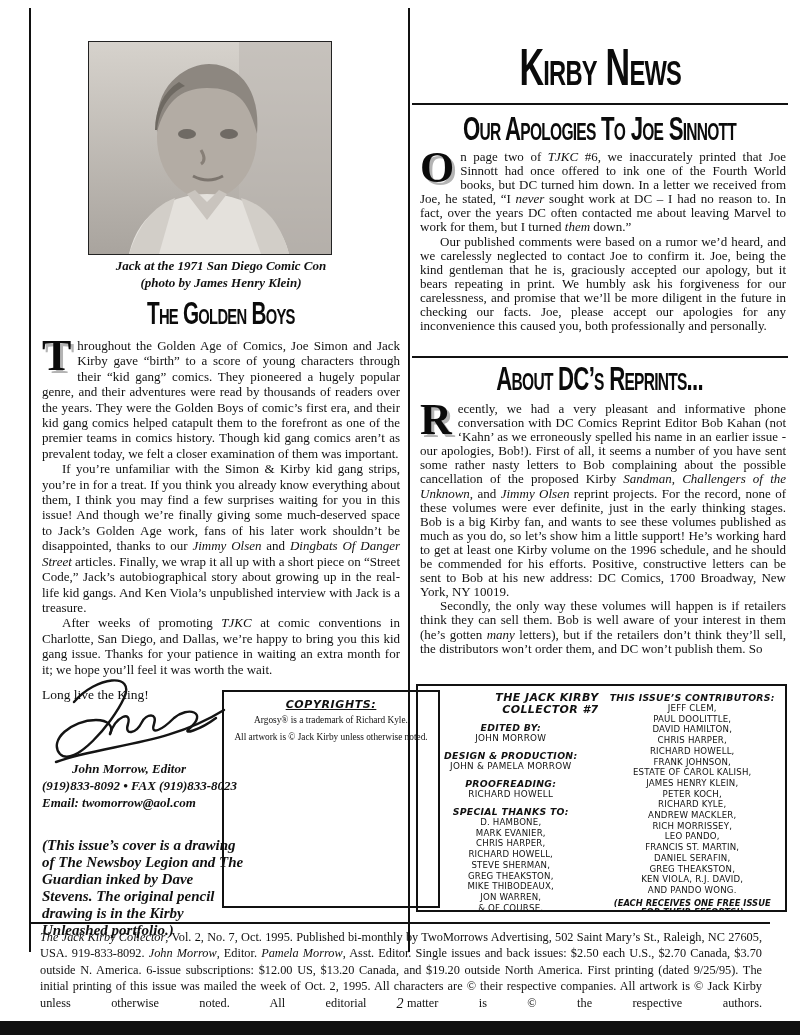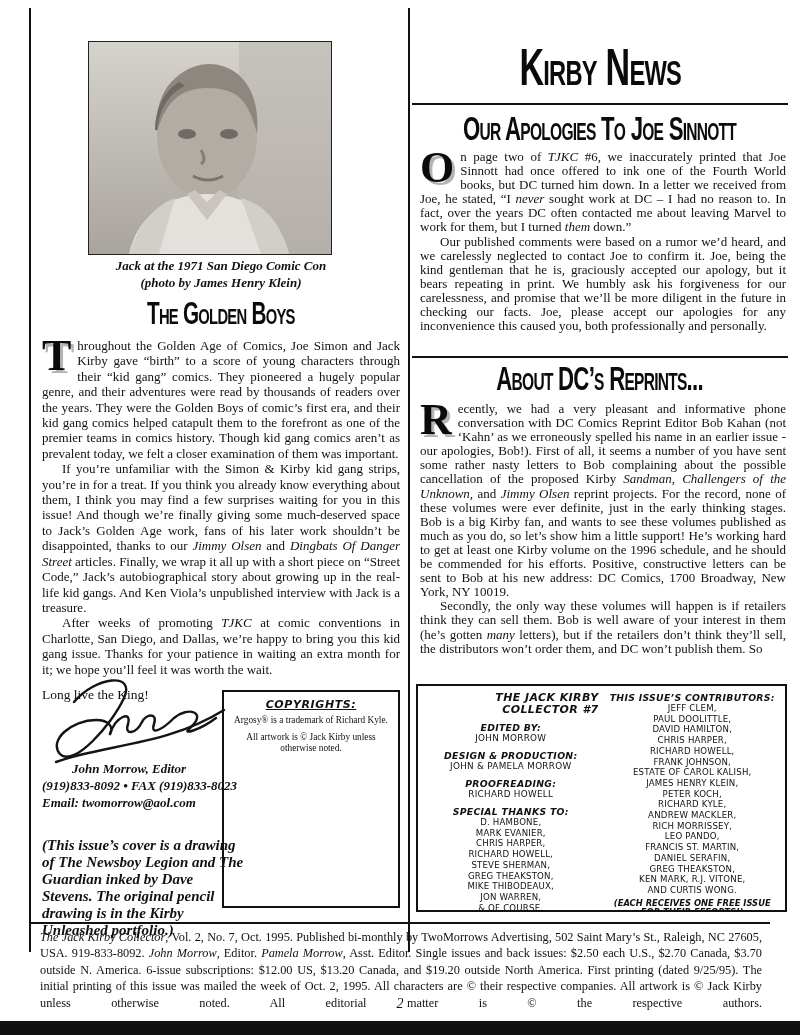--- a/index.html
+++ b/index.html
@@ -113,21 +113,21 @@
   </svg>
 
   <div class="editor-info" style="left:42px;top:760px;">
     <div class="ind">John Morrow, Editor</div>
     <div>(919)833-8092 • FAX (919)833-8023</div>
     <div>Email: twomorrow@aol.com</div>
   </div>
 
   <div class="cover-note" style="left:42px;top:837px;width:205px;">(This issue’s cover is a drawing of The Newsboy Legion and The Guardian inked by Dave Stevens. The original pencil drawing is in the Kirby Unleashed portfolio.)</div>
 
-  <div class="copy-box" style="left:222px;top:690px;width:178px;height:218px;">
+  <div class="copy-box" style="left:222px;top:690px;width:218px;height:218px;">
     <div class="comic-head" style="text-transform:uppercase;">Copyrights:</div>
     <div class="copy-paras">
         <div>Argosy® is a trademark of Richard Kyle.</div>
         <div>All artwork is © Jack Kirby unless otherwise noted.</div>
       </div>
   </div>
 
   <div class="collector-box" style="left:416px;top:684px;width:371px;height:228px;">
     <div class="cb-col">
       <div class="cb-title">THE JACK KIRBY COLLECTOR #7</div>
@@ -162,22 +162,22 @@
           <div>ESTATE OF CAROL KALISH,</div>
           <div>JAMES HENRY KLEIN,</div>
           <div>PETER KOCH,</div>
           <div>RICHARD KYLE,</div>
           <div>ANDREW MACKLER,</div>
           <div>RICH MORRISSEY,</div>
           <div>LEO PANDO,</div>
           <div>FRANCIS ST. MARTIN,</div>
           <div>DANIEL SERAFIN,</div>
           <div>GREG THEAKSTON,</div>
-          <div>KEN MARK, R.J. VITONE,</div>
-          <div>AND CURTIS WONG.</div>
+          <div>KEN VIOLA, R.J. DAVID,</div>
+          <div>AND PANDO WONG.</div>
         </div>
       <div class="cb-note">(EACH RECEIVES ONE FREE ISSUE FOR THEIR EFFORTS!)</div>
     </div>
   </div>
 
   <div class="head-wrap" style="left:412px;top:40px;width:376px;">
     <span class="display masthead-size">Kirby News</span>
   </div>
   <div class="rule" style="left:412px;top:103px;width:376px;height:2px;"></div>
 

